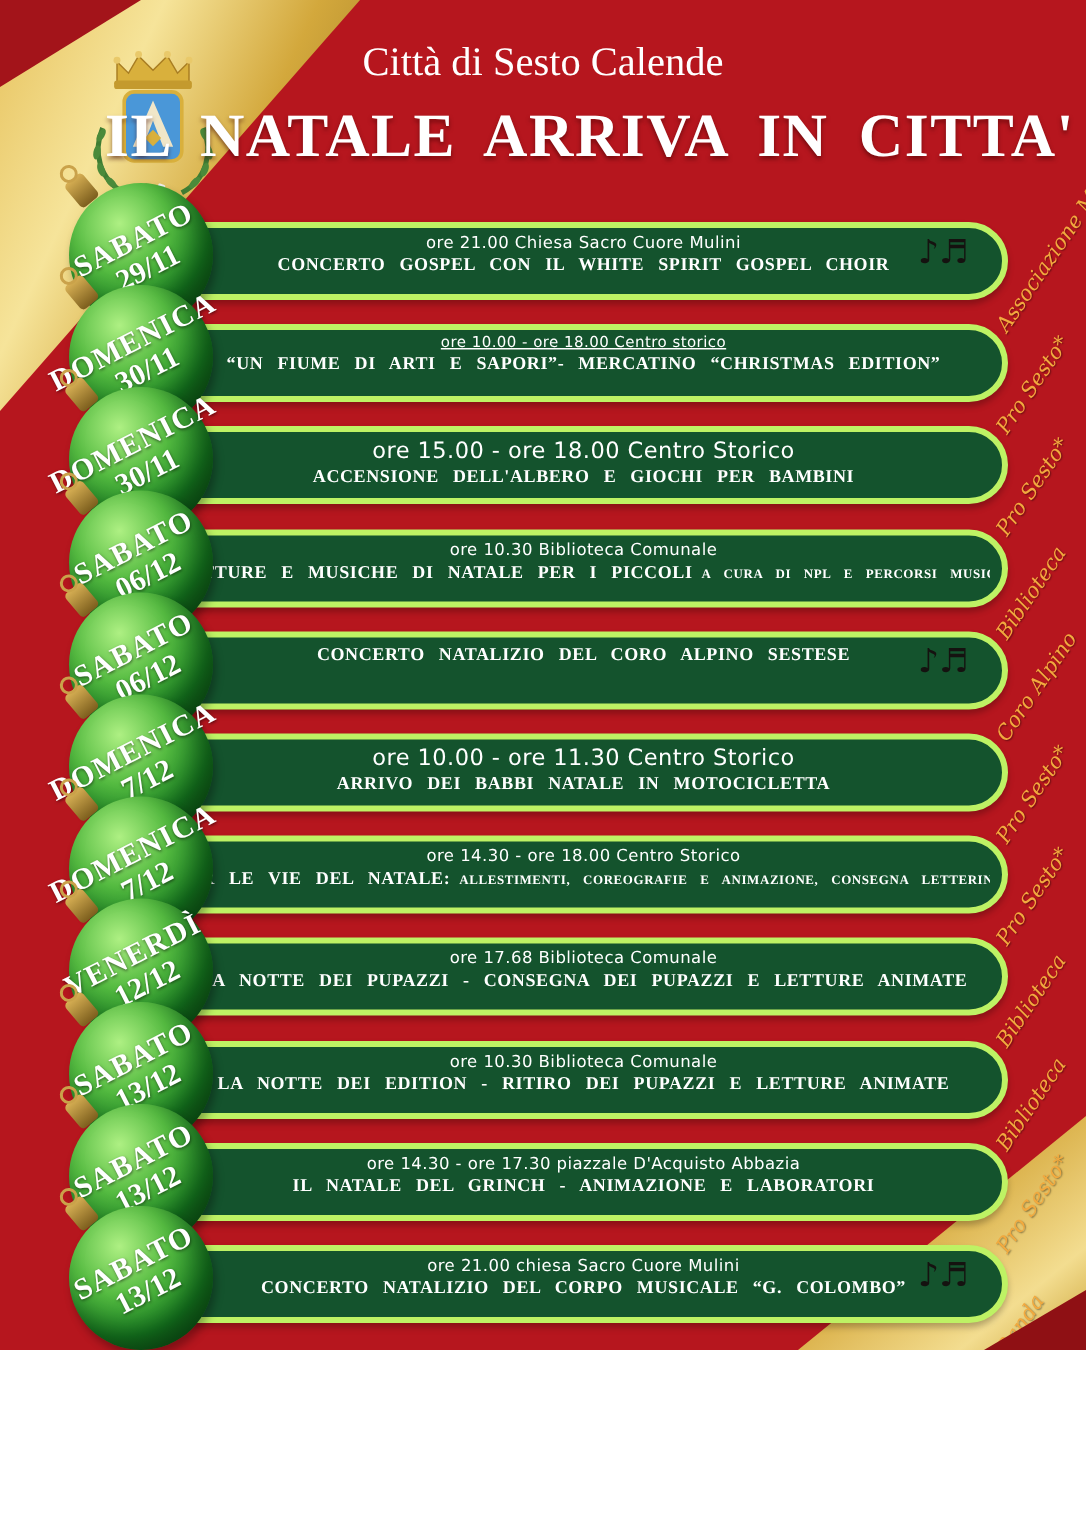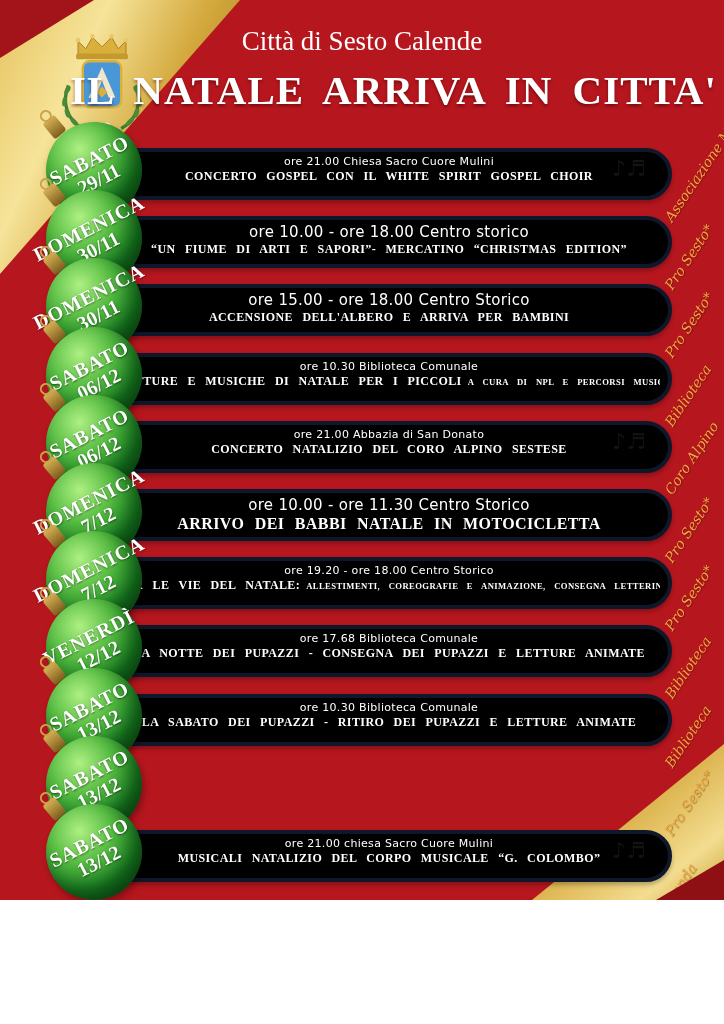--- a/index.html
+++ b/index.html
@@ -26,21 +26,21 @@
   .main-title{position:absolute;top:66px;left:70px;width:620px;text-align:center;
     font-family:"Liberation Serif",serif;font-weight:700;font-size:41px;color:#fff;
     letter-spacing:1px;word-spacing:9px;text-shadow:0 2px 3px rgba(60,0,0,.55);
     white-space:nowrap;}
   .crest{position:absolute;left:54px;top:24px;}
 
   
   #rows{position:absolute;left:0;top:0;width:724px;height:1024px;}
   .row{position:absolute;left:0;width:724px;height:52px;}
   .bar{position:absolute;left:106px;top:0;width:566px;height:52px;box-sizing:border-box;
-    background:#000000;border:4px solid #0f172a;border-radius:30px;
+    background:#14532d;border:4px solid #bef264;border-radius:30px;
     text-align:center;box-shadow:0 3px 4px rgba(0,0,0,.25);padding:3px 8px 0 8px;}
   .info{font-family:"DejaVu Sans",sans-serif;font-size:16px;color:#fff;letter-spacing:.3px;white-space:nowrap;overflow:hidden;}
   .title{font-family:"Liberation Serif",serif;font-weight:700;font-size:18px;color:#fff;
     word-spacing:6px;letter-spacing:.4px;white-space:nowrap;overflow:hidden;margin-top:1px;}
   .t-small{font-size:.72em;margin-left:6px;}
   .notes{position:absolute;left:612px;top:8px;font-family:"DejaVu Sans",sans-serif;
     font-size:22px;color:#151210;}
   .ball{position:absolute;left:46px;top:-26px;width:96px;height:96px;border-radius:50%;
     background:radial-gradient(circle at 35% 28%,#aef083 0%,#55bb41 35%,#168021 65%,#05400e 100%);
     box-shadow:inset -10px -12px 18px rgba(0,0,0,.35), 2px 4px 6px rgba(0,0,0,.3);
@@ -121,38 +121,38 @@
       <div class="ball-text">
         <span class="day">SABATO</span>
         <span class="date">29/11</span>
       </div>
     </div>
     <span class="org">Associazione Mulini</span>
   </div>
 
   <div class="row" style="top: 216.2px;">
     <div class="bar">
-      <div class="info" style="font-size: 15px;">ore 10.00 - ore 18.00 Centro storico</div>
+      <div class="info" style="font-size: 10px; text-decoration: underline;">ore 10.00 - ore 18.00 Centro storico</div>
       <div class="title" style="font-size: 12px;"><span class="t-main">“UN FIUME DI ARTI E SAPORI”- MERCATINO “CHRISTMAS EDITION”</span></div>
     </div>
 
     <div class="ball">
       <div class="cap"></div>
       <div class="ball-text">
         <span class="day">DOMENICA</span>
         <span class="date">30/11</span>
       </div>
     </div>
     <span class="org">Pro Sesto*</span>
   </div>
 
   <div class="row" style="top: 284.4px;">
     <div class="bar">
       <div class="info" style="font-size: 15px;">ore 15.00 - ore 18.00 Centro Storico</div>
-      <div class="title" style="font-size: 12px;"><span class="t-main">ACCENSIONE DELL'ALBERO E ARRIVA PER BAMBINI</span></div>
+      <div class="title" style="font-size: 12px;"><span class="t-main">ACCENSIONE DELL'ALBERO E GIOCHI PER BAMBINI</span></div>
     </div>
 
     <div class="ball">
       <div class="cap"></div>
       <div class="ball-text">
         <span class="day">DOMENICA</span>
         <span class="date">30/11</span>
       </div>
     </div>
     <span class="org">Pro Sesto*</span>
@@ -169,53 +169,52 @@
       <div class="ball-text">
         <span class="day">SABATO</span>
         <span class="date">06/12</span>
       </div>
     </div>
     <span class="org">Biblioteca</span>
   </div>
 
   <div class="row" style="top: 420.8px;">
     <div class="bar">
-      <div class="info" style="font-size: 11px;">ore 21.00 Abbazia di San Donato</div>
       <div class="title" style="font-size: 12px;"><span class="t-main">CONCERTO NATALIZIO DEL CORO ALPINO SESTESE</span></div>
     </div>
     <span class="notes">♪♬</span>
     <div class="ball">
       <div class="cap"></div>
       <div class="ball-text">
         <span class="day">SABATO</span>
         <span class="date">06/12</span>
       </div>
     </div>
     <span class="org">Coro Alpino</span>
   </div>
 
   <div class="row" style="top: 489px;">
     <div class="bar">
       <div class="info" style="font-size: 15px;">ore 10.00 - ore 11.30 Centro Storico</div>
-      <div class="title" style="font-size: 16px;"><span class="t-main">ARRIVO DEI BABBI NATALE IN MOTOCICLETTA</span></div>
+      <div class="title" style="font-size: 12px;"><span class="t-main">ARRIVO DEI BABBI NATALE IN MOTOCICLETTA</span></div>
     </div>
 
     <div class="ball">
       <div class="cap"></div>
       <div class="ball-text">
         <span class="day">DOMENICA</span>
         <span class="date">7/12</span>
       </div>
     </div>
     <span class="org">Pro Sesto*</span>
   </div>
 
   <div class="row" style="top: 557.2px;">
     <div class="bar">
-      <div class="info" style="font-size: 11px;">ore 19.20 - ore 18.00 Centro Storico</div>
+      <div class="info" style="font-size: 11px;">ore 14.30 - ore 18.00 Centro Storico</div>
       <div class="title" style="font-size: 12px;"><span class="t-main">PER LE VIE DEL NATALE:</span><span class="t-small">ALLESTIMENTI, COREOGRAFIE E ANIMAZIONE, CONSEGNA LETTERINE</span></div>
     </div>
 
     <div class="ball">
       <div class="cap"></div>
       <div class="ball-text">
         <span class="day">DOMENICA</span>
         <span class="date">7/12</span>
       </div>
     </div>
@@ -234,49 +233,53 @@
         <span class="day">VENERDÌ</span>
         <span class="date">12/12</span>
       </div>
     </div>
     <span class="org">Biblioteca</span>
   </div>
 
   <div class="row" style="top: 693.6px;">
     <div class="bar">
       <div class="info" style="font-size: 11px;">ore 10.30 Biblioteca Comunale</div>
-      <div class="title" style="font-size: 12px;"><span class="t-main">LA SABATO DEI PUPAZZI - RITIRO DEI PUPAZZI E LETTURE ANIMATE</span></div>
+      <div class="title" style="font-size: 12px;"><span class="t-main">LA NOTTE DEI EDITION - RITIRO DEI PUPAZZI E LETTURE ANIMATE</span></div>
     </div>
 
     <div class="ball">
       <div class="cap"></div>
       <div class="ball-text">
         <span class="day">SABATO</span>
         <span class="date">13/12</span>
       </div>
     </div>
     <span class="org">Biblioteca</span>
   </div>
 
   <div class="row" style="top: 761.8px;">
+    <div class="bar">
+      <div class="info" style="font-size: 11px;">ore 14.30 - ore 17.30 piazzale D'Acquisto Abbazia</div>
+      <div class="title" style="font-size: 12px;"><span class="t-main">IL NATALE DEL GRINCH - ANIMAZIONE E LABORATORI</span></div>
+    </div>
 
     <div class="ball">
       <div class="cap"></div>
       <div class="ball-text">
         <span class="day">SABATO</span>
         <span class="date">13/12</span>
       </div>
     </div>
     <span class="org">Pro Sesto*</span>
   </div>
 
   <div class="row" style="top: 830px;">
     <div class="bar">
       <div class="info" style="font-size: 11px;">ore 21.00 chiesa Sacro Cuore Mulini</div>
-      <div class="title" style="font-size: 12px;"><span class="t-main">MUSICALI NATALIZIO DEL CORPO MUSICALE “G. COLOMBO”</span></div>
+      <div class="title" style="font-size: 12px;"><span class="t-main">CONCERTO NATALIZIO DEL CORPO MUSICALE “G. COLOMBO”</span></div>
     </div>
     <span class="notes">♪♬</span>
     <div class="ball">
       <div class="cap"></div>
       <div class="ball-text">
         <span class="day">SABATO</span>
         <span class="date">13/12</span>
       </div>
     </div>
     <span class="org">Banda</span>

